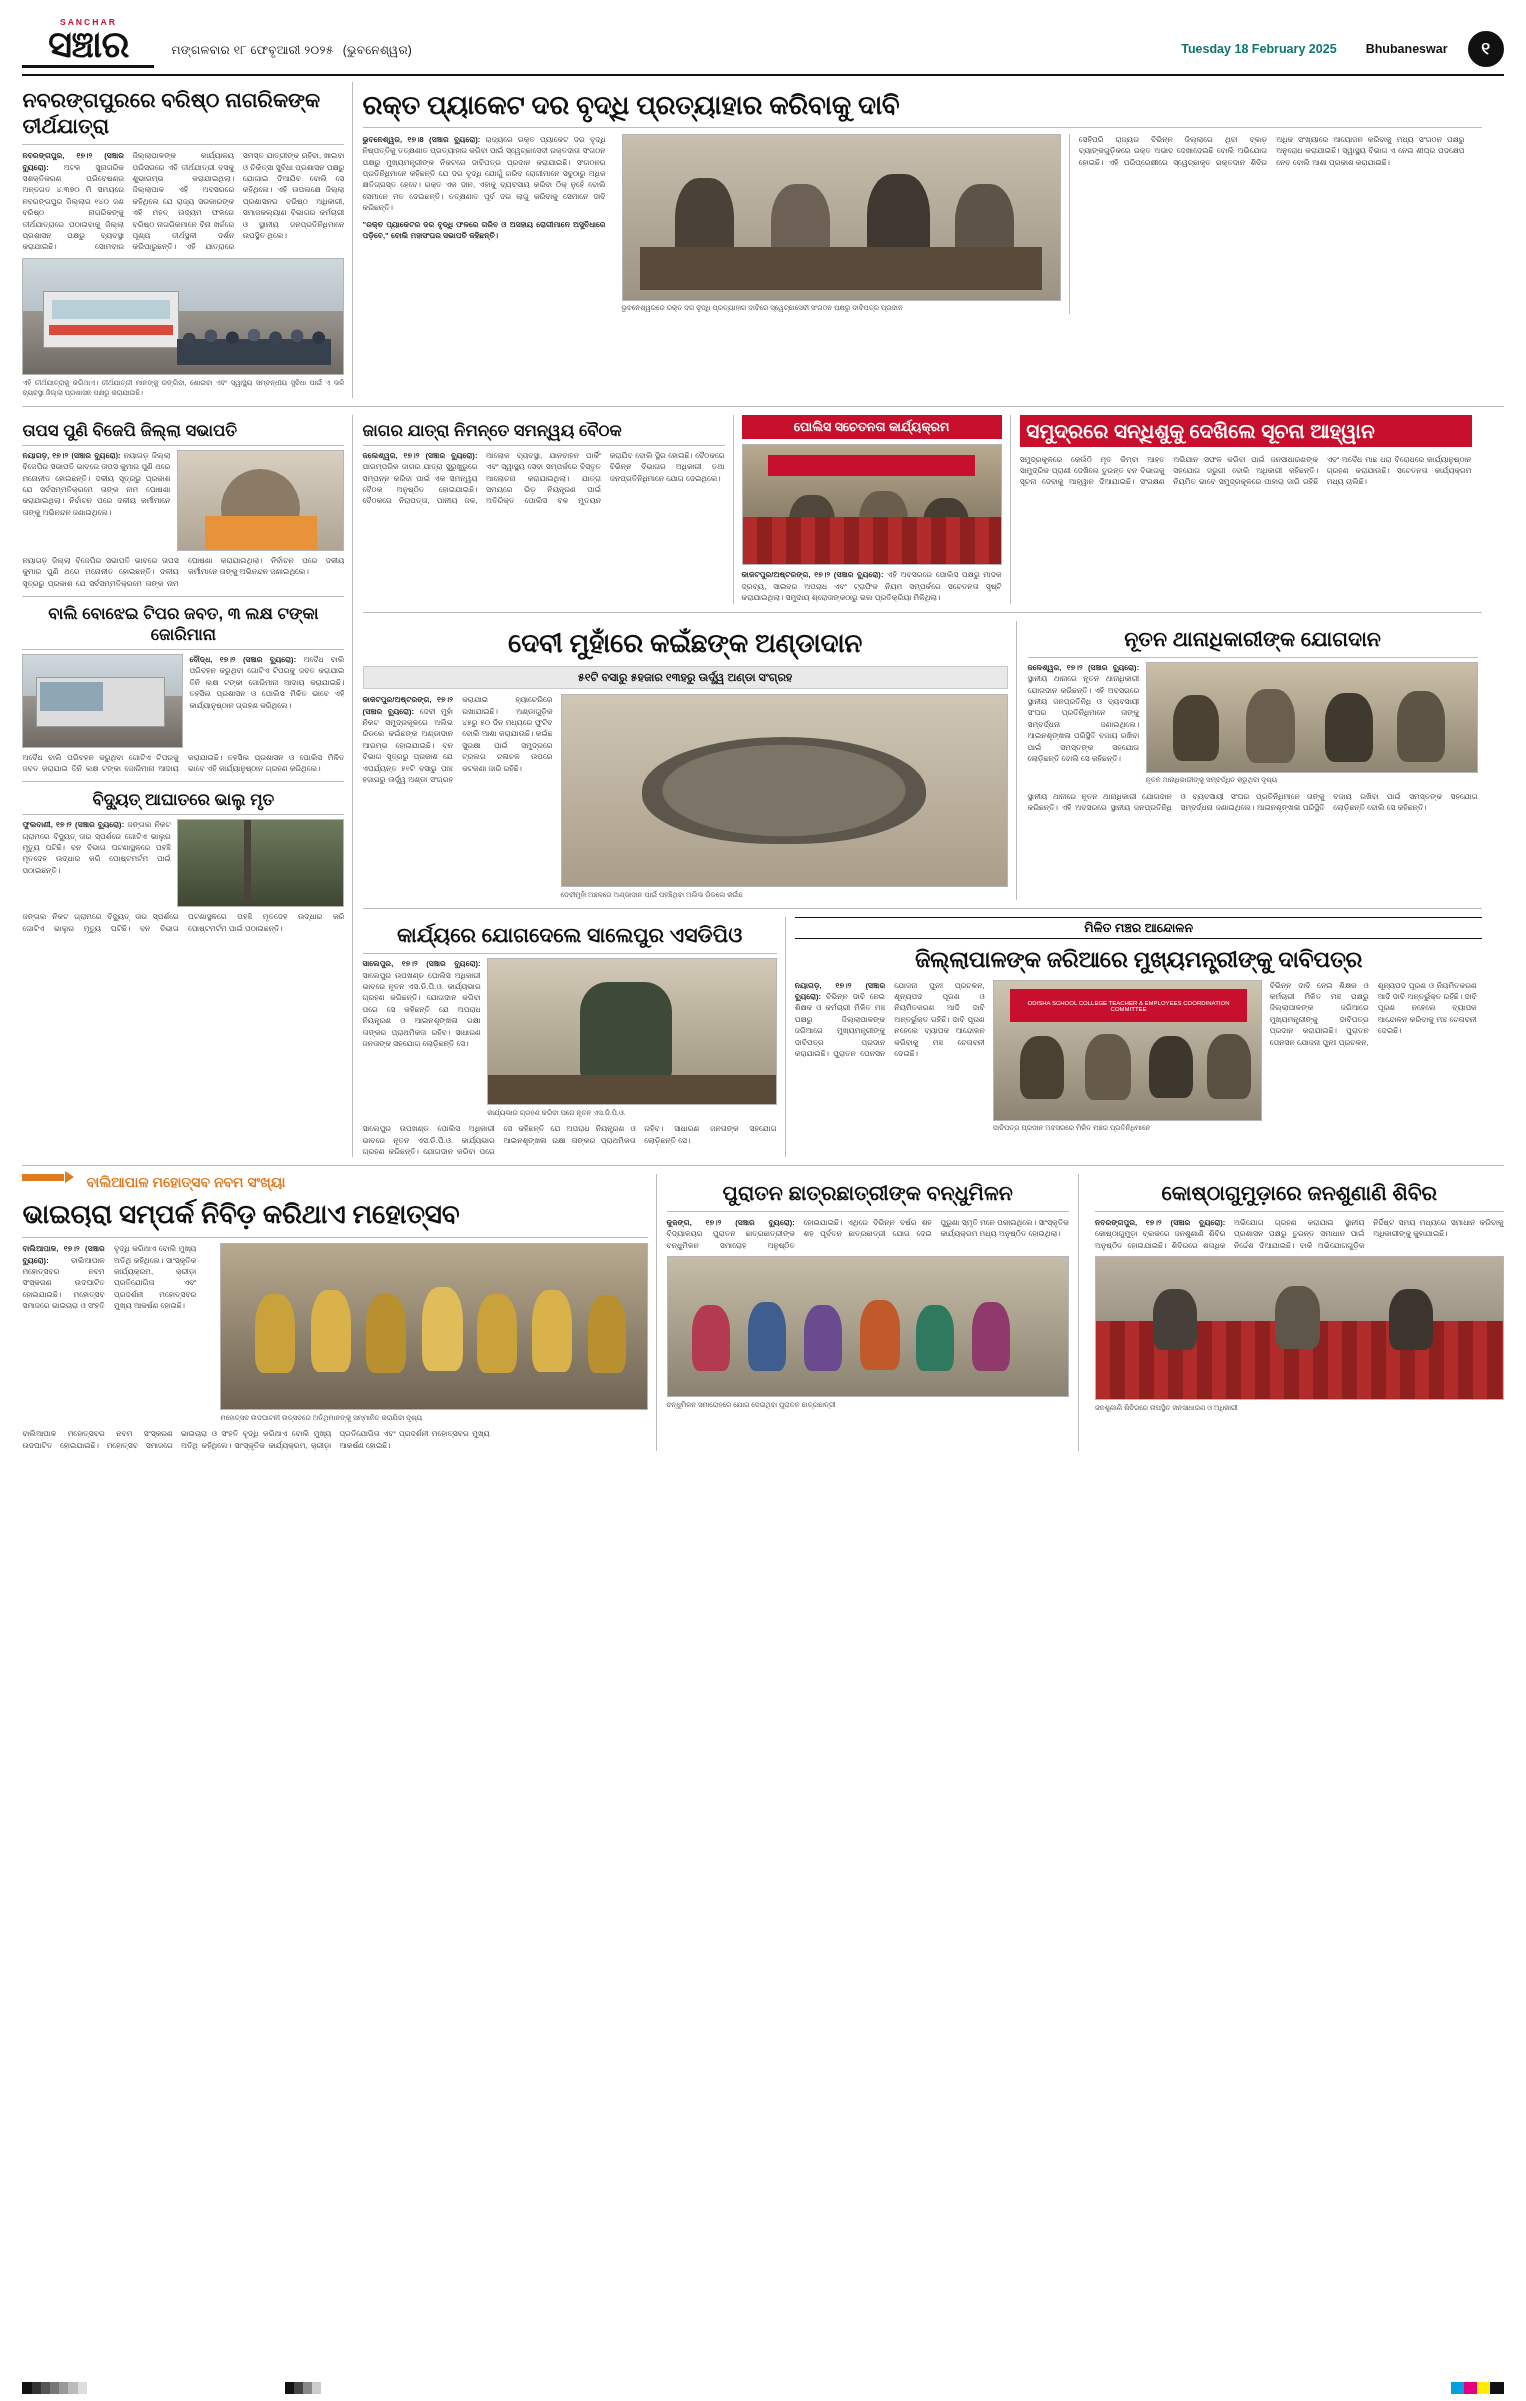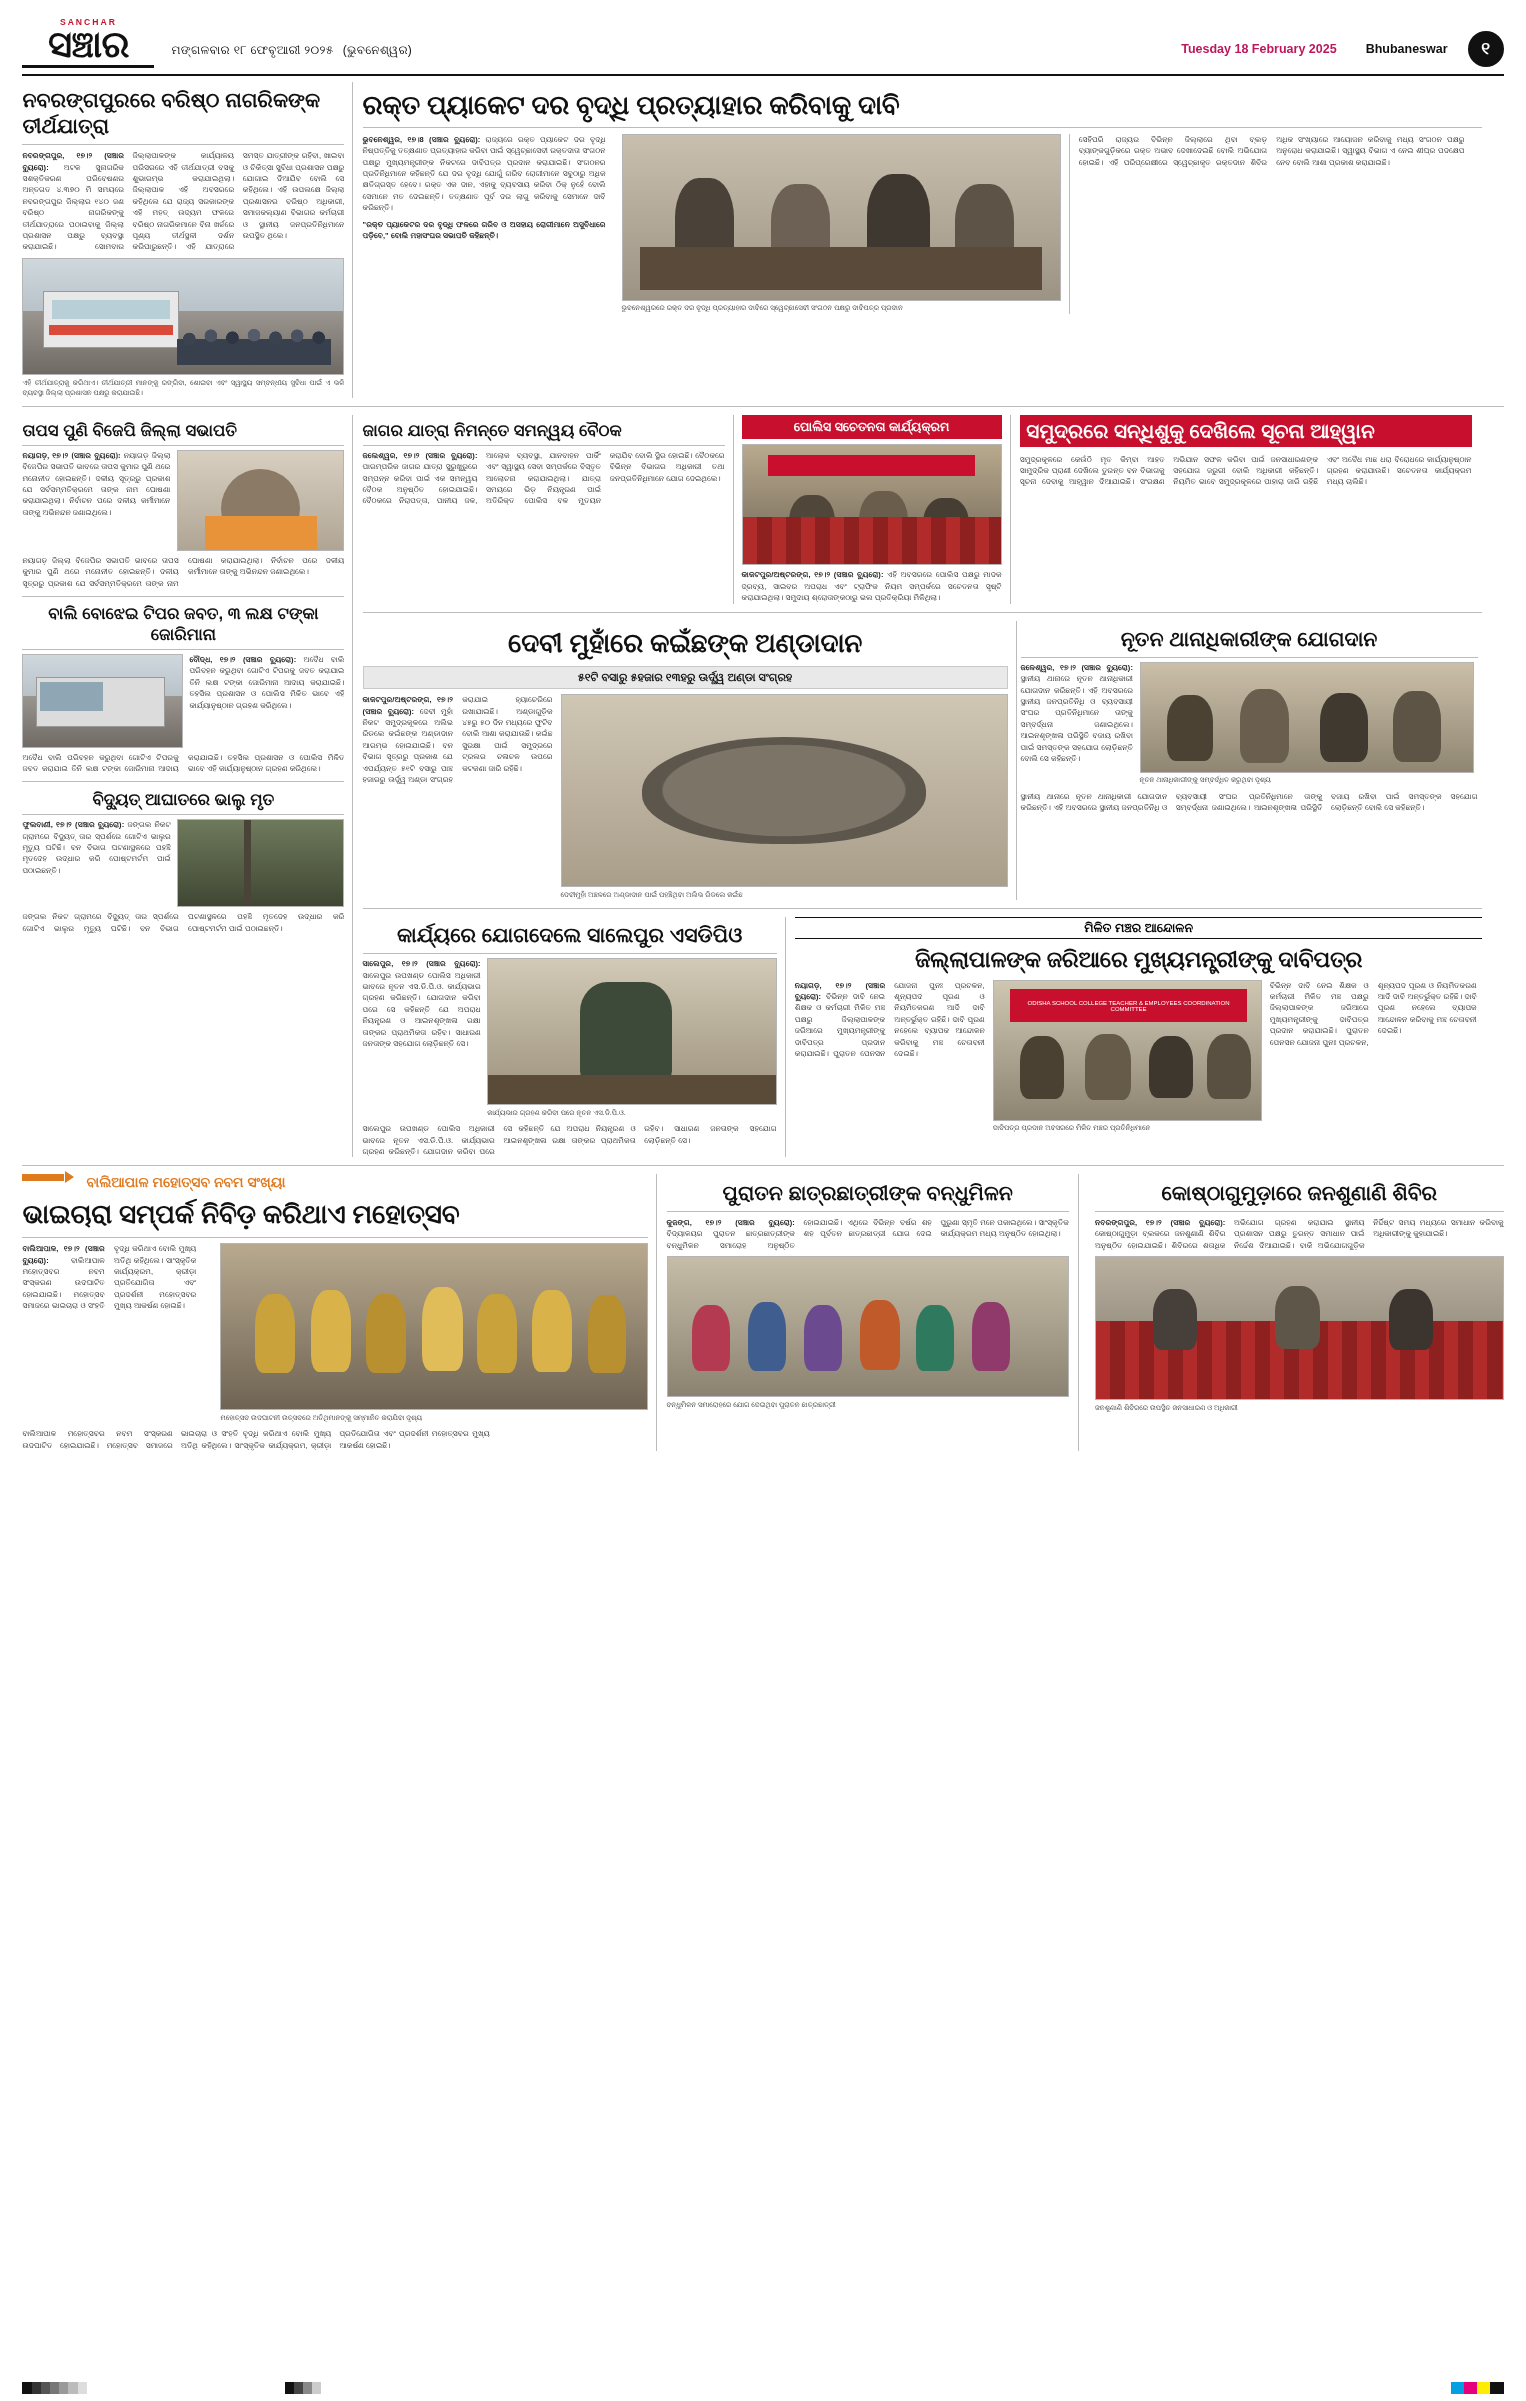--- a/index.html
+++ b/index.html
@@ -36,21 +36,21 @@
     font-size: 37px; font-weight: bold; color: #111; line-height: 0.95;
     letter-spacing: -0.7px;
   }
   .logo-rule { width: 132px; height: 3.3px; background: #111; margin-top: 2px;}
   .mast-date {
     font-size: 12px; color: #111; margin-left: 17px; padding-top: 14.5px;
     letter-spacing: 0.3px;
   }
   .mast-spacer { flex: 1; }
   .mast-right { display: flex; align-items: center; padding-top: 13.2px;}
-  .mast-eng-date { font-size: 12.5px; font-weight: bold; color: #be185d; }
+  .mast-eng-date { font-size: 12.5px; font-weight: bold; color: #0f766e; }
   .mast-city {
     font-size: 12.5px; font-weight: bold; color: #111; margin-left: 29px;
   }
   .page-badge {
     width: 36px; height: 36px; background: #111; color: #fff;
     border-radius: 50%; display: flex; align-items: center; justify-content: center;
     font-size: 17px; font-weight: bold; margin-left: 20px;
   }
   .row { display: flex; }
   .col { box-sizing: border-box; }
@@ -333,21 +333,21 @@
             <div class="col" style="width:447px;">
               <div class="photo" style="height:191px;">
                 <div style="position:absolute;inset:0;background:linear-gradient(#cfc6b4,#a99e8a);"></div>
                 <div class="ph-turtle"></div>
               </div>
               <div class="cap">ଦେବୀମୁହାଁ ଅଞ୍ଚଳରେ ଅଣ୍ଡାଦାନ ପାଇଁ ପହଞ୍ଚିଥିବା ଅଲିଭ ରିଡଲେ କଇଁଛ</div>
             </div>
           </div>
         </div>
 
-        <div class="col vrule" style="width:462px; padding-left:4px;">
+        <div class="col vrule" style="width:462px; padding-left:11px;">
           <h2 class="head-lg head-center">ନୂତନ ଥାନାଧିକାରୀଙ୍କ ଯୋଗଦାନ</h2>
           <div class="hrule" style="margin-bottom:4px;"></div>
           <div class="row">
             <div class="col" style="width:119px; padding-right:6.6px;">
               <div class="body-text">
                 <span class="lead">ଜଳେଶ୍ୱର, ୧୭।୨ (ସଞ୍ଚାର ବ୍ୟୁରୋ):</span>
                 <span>ସ୍ଥାନୀୟ ଥାନାରେ ନୂତନ ଥାନାଧିକାରୀ ଯୋଗଦାନ କରିଛନ୍ତି। ଏହି ଅବସରରେ ସ୍ଥାନୀୟ ଜନପ୍ରତିନିଧି ଓ ବ୍ୟବସାୟୀ ସଂଘର ପ୍ରତିନିଧିମାନେ ତାଙ୍କୁ ସମ୍ବର୍ଦ୍ଧନା ଜଣାଇଥିଲେ। ଆଇନଶୃଙ୍ଖଳା ପରିସ୍ଥିତି ବଜାୟ ରଖିବା ପାଇଁ ସମସ୍ତଙ୍କ ସହଯୋଗ ଲୋଡ଼ିଛନ୍ତି ବୋଲି ସେ କହିଛନ୍ତି।</span>
               </div>
             </div>
             <div class="col" style="width:334px;">

